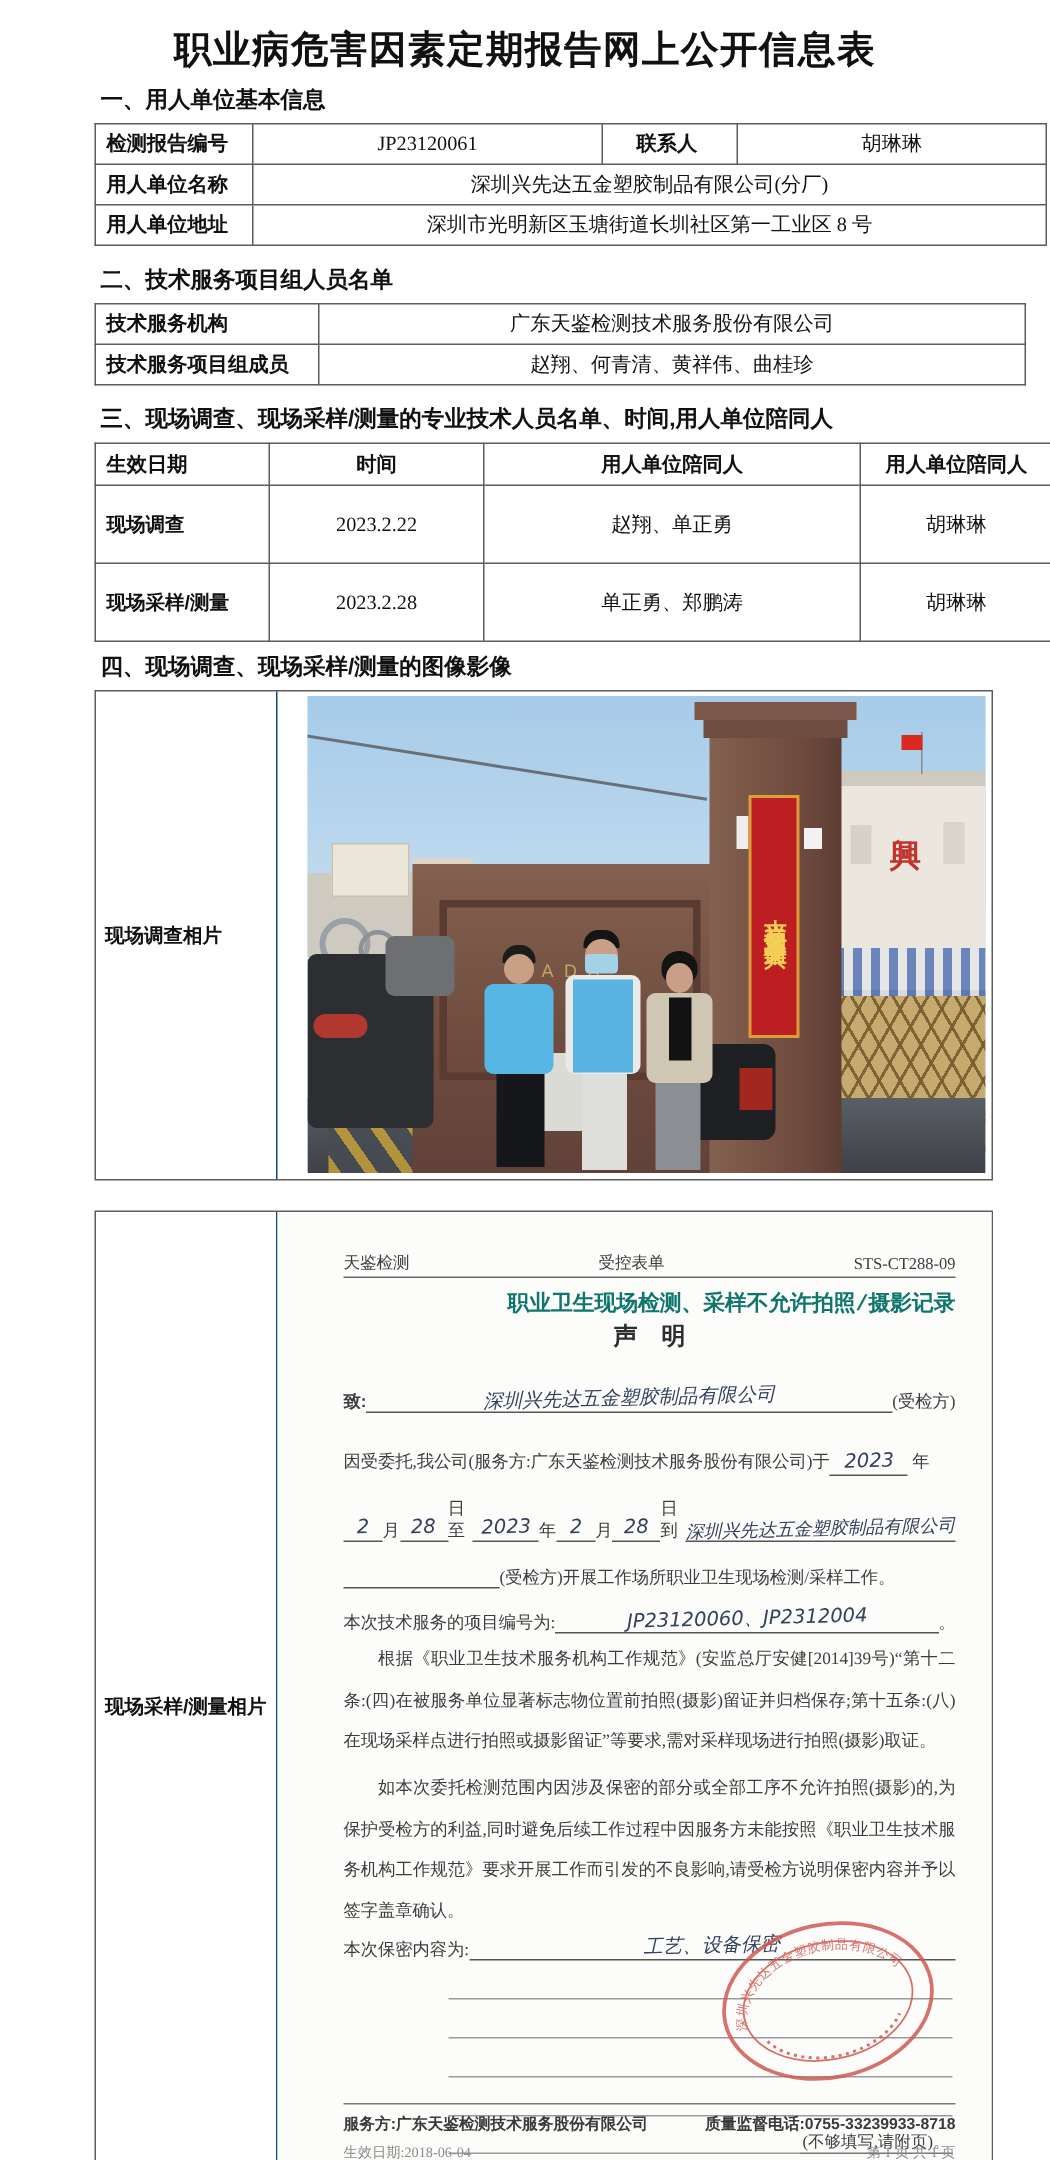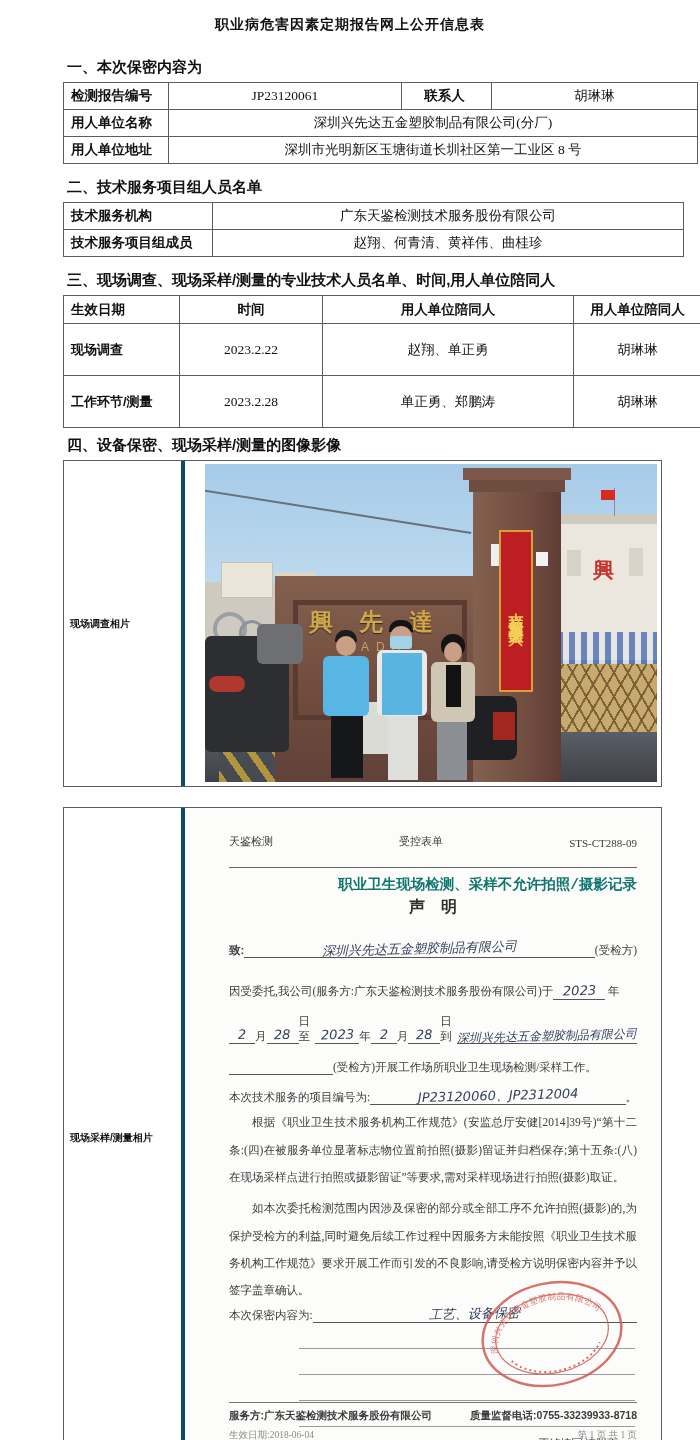--- a/index.html
+++ b/index.html
@@ -3,21 +3,21 @@
 <meta charset="utf-8">
 <style>
   html,body{margin:0;padding:0;}
   body{
     width:700px;height:1440px;background:#ffffff;
     font-family:"Liberation Serif","DejaVu Serif",serif;
     color:#111;position:relative;overflow:hidden;
   }
   .page{padding:16px 0 0 0;}
   .title{
-    width:700px;text-align:center;font-size:14px;font-weight:bold;
+    width:700px;text-align:center;font-size:25px;font-weight:bold;
     font-family:"Liberation Sans","DejaVu Sans",sans-serif;
     letter-spacing:1px;height:24px;
   }
   .content{padding-left:63px;padding-right:38px;}
   .sec-head{
     font-family:"Liberation Sans","DejaVu Sans",sans-serif;
     font-weight:bold;font-size:15px;height:18px;line-height:18px;
     margin:0;padding-left:4px;
   }
   .mt18{margin-top:18px;} .mt14{margin-top:14px;} .mt8{margin-top:8px;}
@@ -26,23 +26,23 @@
   .lbl{font-family:"Liberation Sans","DejaVu Sans",sans-serif;font-weight:bold;text-align:left;padding-left:7px;white-space:nowrap;margin-top:17px;}
   .t1 td{height:26px;}
   .t2 td{height:26px;}
   .t3 th{font-family:"Liberation Sans","DejaVu Sans",sans-serif;font-weight:bold;height:27px;}
   .t3 th:first-child{text-align:left;padding-left:7px;}
   .t3 td{height:51px;}
   .t3 td.lbl{font-size:13px;}
   
   .pbox{display:flex;width:597px;border:1px solid #5c5c5c;margin-top:6px;}
   .pbox .plabel{
-    width:121px;border-right:4px solid #0c4a6e;display:flex;align-items:center;
+    width:121px;border-right:1px solid #0c4a6e;display:flex;align-items:center;
     font-family:"Liberation Sans","DejaVu Sans",sans-serif;font-weight:bold;
-    font-size:10px;padding-left:6px;box-sizing:border-box;white-space:nowrap;
+    font-size:13px;padding-left:6px;box-sizing:border-box;white-space:nowrap;
   }
   .pbox .pcell{flex:1;box-sizing:border-box;}
   .pbox1{height:325px;}
   .pbox1 .pcell{padding:3px 0 0 20px;}
   .pbox2{height:660px;margin-top:20px;}
   
   .photo{position:relative;width:452px;height:318px;overflow:hidden;background:#b9d5ec;}
   .photo div{position:absolute;}
   .sky{inset:0;background:linear-gradient(180deg,#a6cbe8 0%,#c2dcf0 45%,#e0edf7 62%);}
   .wire{top:46px;left:-12px;width:280px;height:2px;background:#697079;transform:rotate(9deg);}
@@ -97,21 +97,21 @@
   .m2pants{left:183px;top:252px;width:30px;height:64px;background:#dededa;}
   .whair{left:236px;top:170px;width:24px;height:22px;background:#141414;border-radius:50% 50% 40% 40%;}
   .whead{left:239px;top:178px;width:18px;height:20px;background:#c9a087;border-radius:50%;}
   .wbody{left:226px;top:198px;width:44px;height:60px;background:#cfc7b3;border-radius:6px;}
   .winner{left:241px;top:201px;width:15px;height:42px;background:#121212;}
   .wpants{left:232px;top:258px;width:30px;height:58px;background:#8b8e93;}
   
   .scan{position:relative;width:100%;height:658px;box-sizing:border-box;background:#fcfcfb;
         padding:26px 24px 0 44px;font-size:11.5px;color:#3c3c3c;overflow:hidden;}
   .scan-head{display:flex;justify-content:space-between;align-items:flex-end;
-             border-bottom:1.5px solid #666;padding-bottom:18px;font-size:11px;}
+             border-bottom:1.5px solid #666;padding-bottom:2px;font-size:11px;}
   .scan-title{text-align:right;font-weight:bold;font-size:14.5px;margin-top:7px;color:#0f766e;
               font-family:Liberation Mono, monospace;}
   .scan-sub{text-align:center;font-weight:bold;font-size:16px;margin-top:3px;color:#2e2e2e;
             font-family:"Liberation Sans","DejaVu Sans",sans-serif;}
   .fline{display:flex;align-items:flex-end;}
   .ul{display:inline-block;border-bottom:1px solid #555;text-align:center;line-height:1.15;vertical-align:bottom;}
   .grow{flex:1;}
   .hw{font-family:"DejaVu Sans",sans-serif;font-style:italic;color:#33415c;font-size:13px;
       display:inline-block;transform:rotate(-1.5deg);white-space:nowrap;}
   .hw.small{font-size:12px;}
@@ -135,21 +135,21 @@
   .sf-right{text-align:right;}
 </style>
 </head>
 <body>
 
 <div class="page">
   <div class="title">职业病危害因素定期报告网上公开信息表</div>
 
   <div class="content">
 
-    <div class="sec-head mt18">一、本次保密内容为</div>
+    <div class="sec-head mt18">一、用人单位基本信息</div>
     <table class="t1">
       <tbody>
           <tr>
         <td class="lbl" style="width:93px">检测报告编号</td>
         <td style="width:224px">JP23120061</td>
         <td class="lbl" style="width:85px;text-align:center;padding-left:0">联系人</td>
         <td style="width:197px">胡琳琳</td>
       </tr>
       <tr>
         <td class="lbl">用人单位名称</td>
@@ -185,29 +185,29 @@
         <th style="width:242px">用人单位陪同人</th>
         <th style="width:119px">用人单位陪同人</th>
       </tr>
       <tr>
         <td class="lbl">现场调查</td>
         <td>2023.2.22</td>
         <td>赵翔、单正勇</td>
         <td>胡琳琳</td>
       </tr>
       <tr>
-        <td class="lbl">工作环节/测量</td>
+        <td class="lbl">现场采样/测量</td>
         <td>2023.2.28</td>
         <td>单正勇、郑鹏涛</td>
         <td>胡琳琳</td>
       </tr>
     </tbody>
       </table>
 
-    <div class="sec-head mt8">四、设备保密、现场采样/测量的图像影像</div>
+    <div class="sec-head mt8">四、现场调查、现场采样/测量的图像影像</div>
 
     <div class="pbox pbox1">
       <div class="plabel">现场调查相片</div>
       <div class="pcell">
         <div class="photo">
           <div class="sky"></div>
           <div class="wire"></div>
           <div class="bldgL1"></div>
           <div class="bldgL2"></div>
           <div class="bldgL3"></div>
@@ -220,21 +220,20 @@
           <div class="bldgRband"></div>
           <div class="flagpole"></div>
           <div class="flag"></div>
           <div class="boxes"></div>
           <div class="accgate"></div>
           <div class="ground"></div>
           <div class="stripe1"></div>
           <div class="stripe2"></div>
           <div class="wall"></div>
           <div class="wallpanel"></div>
-          <div class="gatetext">興 先 達</div>
           <div class="gatesub">NADA</div>
           <div class="pillarcap1"></div>
           <div class="pillarcap2"></div>
           <div class="pillar"></div>
           <div class="tagw"></div>
           <div class="banner">吉祥如意事業興</div>
           <div class="qr"></div>
           <div class="ring1"></div>
           <div class="ring2"></div>
           <div class="junk1"></div>

